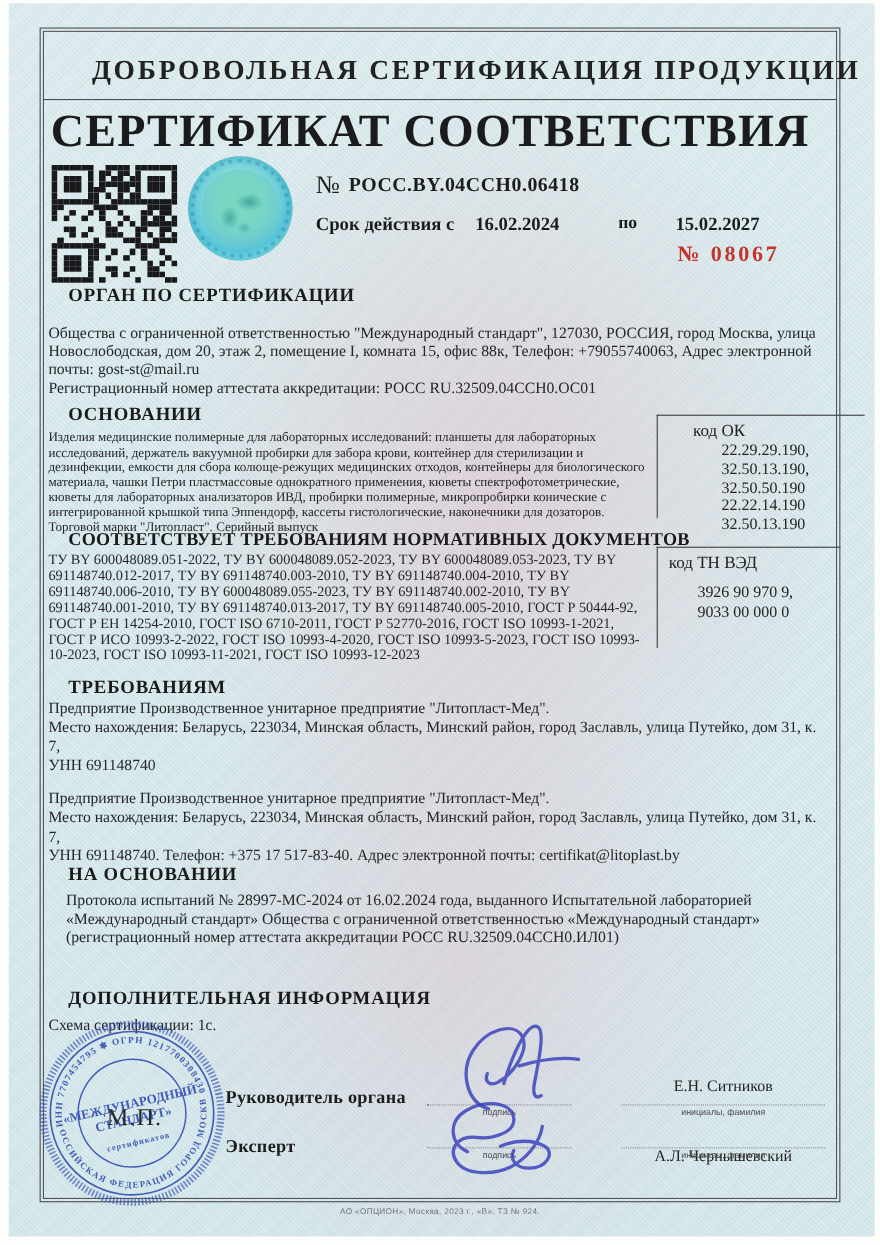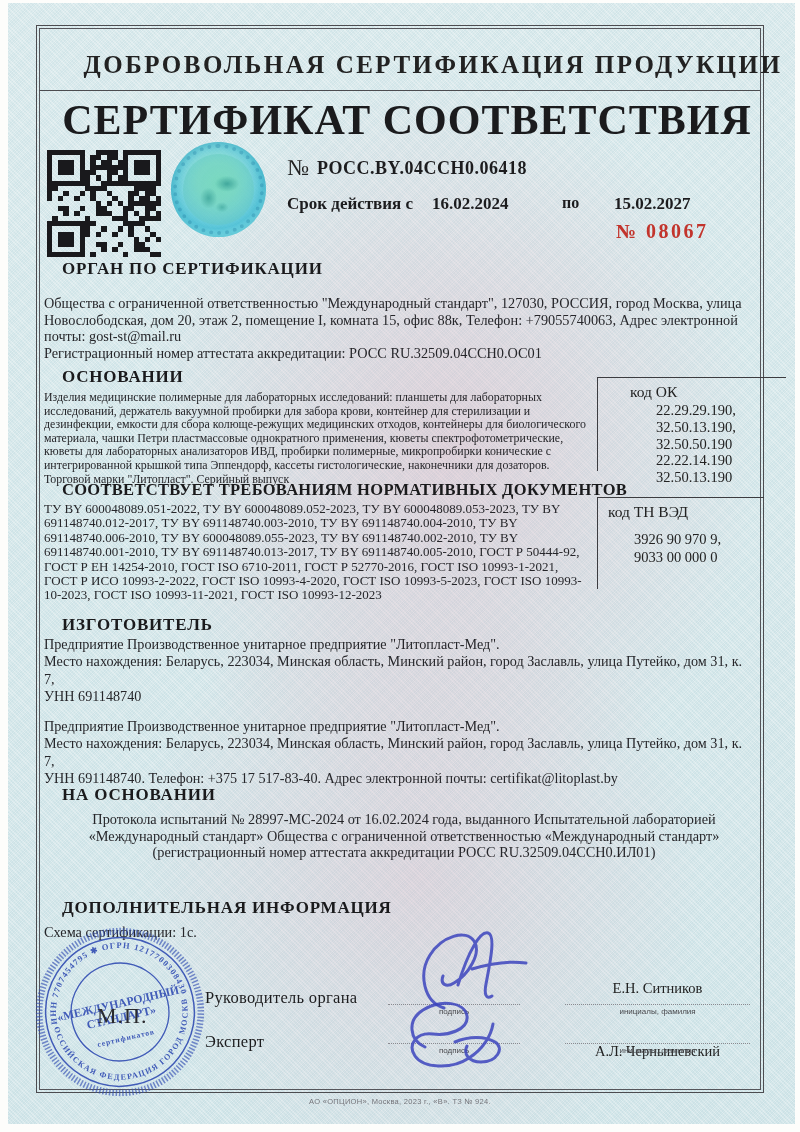--- a/index.html
+++ b/index.html
@@ -12,21 +12,21 @@
       radial-gradient(ellipse 400px 420px at 52% 78%, rgba(228,170,188,.30), rgba(228,170,188,0) 72%),
       repeating-linear-gradient(45deg, rgba(255,255,255,.28) 0 1px, rgba(255,255,255,0) 1px 3px),
       repeating-linear-gradient(-45deg, rgba(120,180,195,.10) 0 1px, rgba(120,180,195,0) 1px 2px),
       linear-gradient(#dcebed,#d5e7ea);}
   .frame{position:absolute;left:36px;top:25px;width:726px;height:1066px;border:1.5px solid #4c4c50;}
   .frame-inner{position:absolute;inset:2px;border:1px solid #55555a;}
   .band-rule{position:absolute;left:39px;top:90px;width:721px;border-top:1.5px solid #4c4c50;}
 
   .abs{position:absolute;}
   .banner{left:36px;top:51px;width:794px;text-align:center;font-weight:bold;font-size:25px;letter-spacing:2.5px;color:#222;}
-  .main-title{left:44px;top:96px;width:726px;text-align:center;font-weight:bold;font-size:42px;letter-spacing:1px;color:#1b1b1d;}
+  .main-title{left:28px;top:96px;width:726px;text-align:center;font-weight:bold;font-size:42px;letter-spacing:1px;color:#1b1b1d;}
 
   .qr{left:47px;top:150px;width:114px;height:107px;display:grid;grid-template-rows:repeat(21,1fr);grid-template-columns:repeat(21,1fr);}
   .qr i{display:block;}
   .qr i.on{background:#19191c;}
 
   .holo{left:171px;top:142px;width:95px;height:95px;border-radius:50%;opacity:.93;
     background:radial-gradient(circle at 48% 42%, rgba(140,225,205,.95) 0 26%, rgba(90,205,215,.8) 46%, rgba(60,190,214,.88) 63%, rgba(120,228,238,.92) 76%, rgba(150,238,242,.7));
     box-shadow:inset 0 0 12px rgba(35,150,175,.65);}
   .holo .globe{position:absolute;inset:13%;border-radius:50%;
     background:
@@ -47,21 +47,21 @@
   .h-sec{font-weight:bold;font-size:17px;letter-spacing:.8px;color:#1a1a1c;}
   .body-text{font-size:14.3px;line-height:16.6px;white-space:pre-line;color:#26262a;}
 
   .codes-box{border-top:1.3px solid #3c3c40;border-left:1.3px solid #3c3c40;padding:5px 0 0 10px;}
   .codes-box .lbl{font-size:15.5px;color:#222;}
   .codes-box .vals{margin:1px 0 0 26px;font-size:14.5px;line-height:16.8px;color:#222;}
 
   .cap{font-family:"Liberation Sans",sans-serif;font-size:8px;color:#4a4a4e;text-align:center;}
   .sig-line{border-bottom:1.2px dotted #8a8a90;}
   .sig-name{font-size:14.5px;text-align:center;color:#222;}
-  .role{font-weight:normal;font-size:16.5px;letter-spacing:.3px;}
+  .role{font-weight:bold;font-size:16.5px;letter-spacing:.3px;}
   .mp{font-size:22px;color:#2a2a2e;letter-spacing:1px;}
 
   .stamp-wrap{left:26px;top:918px;width:188px;height:188px;transform:rotate(-13deg);opacity:.92;}
   .ink{stroke:#3550b4;}
 
   .sig-svg path{stroke:#3c44bd;stroke-width:3;fill:none;stroke-linecap:round;stroke-linejoin:round;opacity:.85;}
 
   .disclaimer{left:36px;top:1064px;width:726px;text-align:center;font-style:italic;font-size:16.5px;color:#2c2c30;}
   .fineprint{left:0;top:1097px;width:800px;text-align:center;font-family:"Liberation Sans",sans-serif;font-size:7.5px;color:#74747a;letter-spacing:.3px;}
 </style>
@@ -556,31 +556,31 @@
   <div class="abs body-text" style="left:44px;top:502px;width:540px;font-size:13px;line-height:14.4px;">ТУ BY 600048089.051-2022, ТУ BY 600048089.052-2023, ТУ BY 600048089.053-2023, ТУ BY 691148740.012-2017, ТУ BY 691148740.003-2010, ТУ BY 691148740.004-2010, ТУ BY 691148740.006-2010, ТУ BY 600048089.055-2023, ТУ BY 691148740.002-2010, ТУ BY 691148740.001-2010, ТУ BY 691148740.013-2017, ТУ BY 691148740.005-2010, ГОСТ Р 50444-92, ГОСТ Р ЕН 14254-2010, ГОСТ ISO 6710-2011, ГОСТ Р 52770-2016, ГОСТ ISO 10993-1-2021, ГОСТ Р ИСО 10993-2-2022, ГОСТ ISO 10993-4-2020, ГОСТ ISO 10993-5-2023, ГОСТ ISO 10993-10-2023, ГОСТ ISO 10993-11-2021, ГОСТ ISO 10993-12-2023</div>
 
   <div class="abs codes-box" style="left:597px;top:497px;width:156px;height:86px;">
     <span class="lbl">код ТН ВЭД</span>
     <div class="vals" style="margin-top:9px;line-height:18px;">
         <div>3926 90 970 9,</div>
         <div>9033 00 000 0</div>
       </div>
   </div>
 
-  <div class="abs h-sec" style="left:62px;top:615px;">ИЗГОТОВИТЕЛЬ</div>
+  <div class="abs h-sec" style="left:62px;top:615px;">ТРЕБОВАНИЯМ</div>
   <div class="abs body-text" style="left:44px;top:636px;width:712px;font-size:14.2px;line-height:17.4px;">Предприятие Производственное унитарное предприятие "Литопласт-Мед".
 Место нахождения: Беларусь, 223034, Минская область, Минский район, город Заславль, улица Путейко, дом 31, к. 7,
 УНН 691148740</div>
 
   <div class="abs body-text" style="left:44px;top:718px;width:712px;font-size:14.2px;line-height:17.4px;">Предприятие Производственное унитарное предприятие "Литопласт-Мед".
 Место нахождения: Беларусь, 223034, Минская область, Минский район, город Заславль, улица Путейко, дом 31, к. 7,
 УНН 691148740. Телефон: +375 17 517-83-40. Адрес электронной почты: certifikat@litoplast.by</div>
 
   <div class="abs h-sec" style="left:62px;top:785px;">НА ОСНОВАНИИ</div>
-  <div class="abs body-text" style="left:50px;top:811px;width:708px;text-align:center;">Протокола испытаний № 28997-МС-2024 от 16.02.2024 года, выданного Испытательной лабораторией «Международный стандарт» Общества с ограниченной ответственностью «Международный стандарт» (регистрационный номер аттестата аккредитации РОСС RU.32509.04ССН0.ИЛ01)</div>
+  <div class="abs body-text" style="left:60px;top:811px;width:708px;">Протокола испытаний № 28997-МС-2024 от 16.02.2024 года, выданного Испытательной лабораторией «Международный стандарт» Общества с ограниченной ответственностью «Международный стандарт» (регистрационный номер аттестата аккредитации РОСС RU.32509.04ССН0.ИЛ01)</div>
 
   <div class="abs h-sec" style="left:62px;top:898px;">ДОПОЛНИТЕЛЬНАЯ ИНФОРМАЦИЯ</div>
   <div class="abs body-text" style="left:44px;top:924px;">Схема сертификации: 1с.</div>
 
   <div class="abs stamp-wrap">
     <svg viewBox="0 0 200 200" width="188" height="188">
       <g fill="none" class="ink">
         <circle cx="100" cy="100" r="86" stroke-width="7" stroke-dasharray="1.6 1.9" opacity=".7"></circle>
         <circle cx="100" cy="100" r="79" stroke-width="1.6"></circle>
         <circle cx="100" cy="100" r="52" stroke-width="1.4"></circle>

